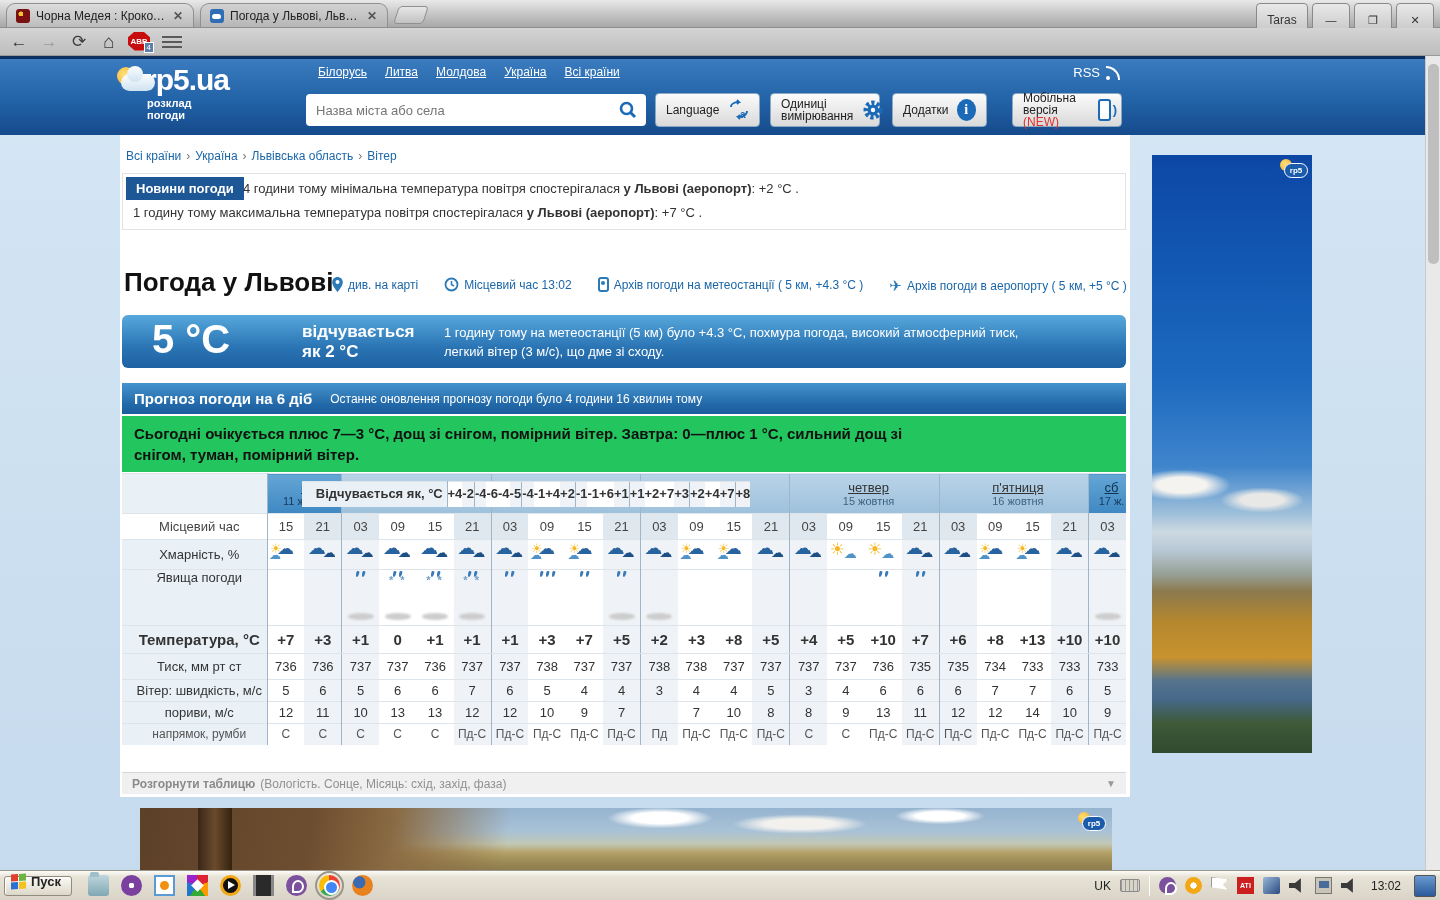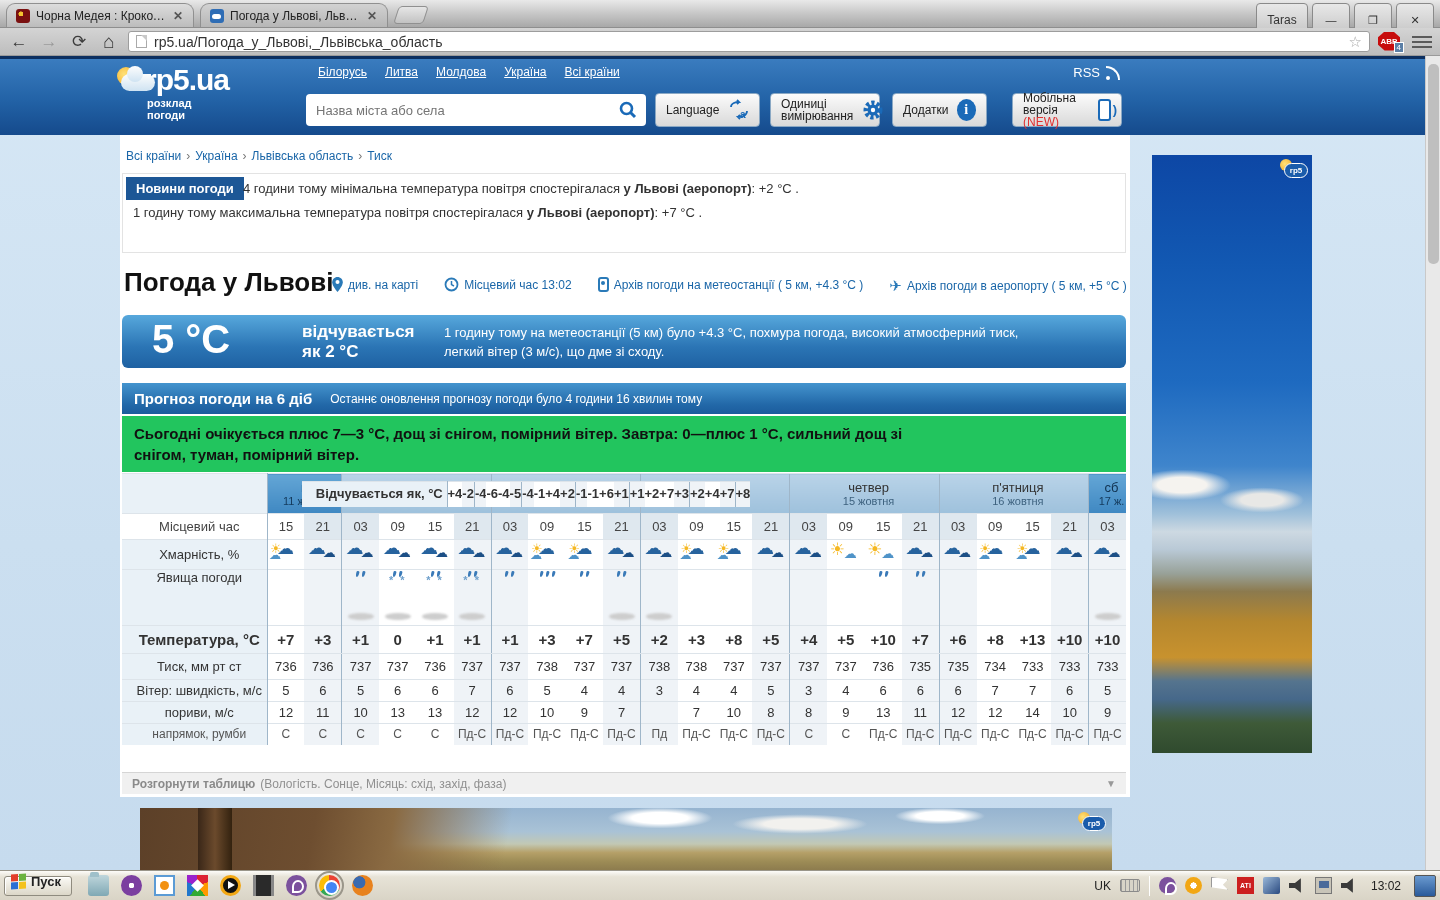--- a/index.html
+++ b/index.html
@@ -84,21 +84,21 @@
   .rssico { width:14px; height:14px; position:relative; }
   .rssico::before { content:""; position:absolute; left:0; bottom:0; width:4px; height:4px; border-radius:50%; background:#fff; }
   .rssico::after { content:""; position:absolute; left:0; bottom:0; width:12px; height:12px;
     border:2px solid #fff; border-left:none; border-bottom:none; border-radius:0 100% 0 0; }
 
   
   .content { position:absolute; left:120px; top:79px; width:1010px; height:662px; background:#fff; }
   .crumbs { position:absolute; left:6px; top:14px; font-size:12px; }
   .crumbs a { color:#1a66a8; text-decoration:none; }
   .crumbs .sep { color:#777; margin:0 5px; }
-  .newsbox { position:absolute; left:2px; top:38px; width:1004px; height:80px; border:1px solid #e3e3e3; background:#fff; }
+  .newsbox { position:absolute; left:2px; top:38px; width:1004px; height:57px; border:1px solid #e3e3e3; background:#fff; }
   .newsbadge { position:absolute; left:3px; top:3px; background:#1d5796; color:#fff; font-size:13px;
     font-weight:bold; padding:4px 10px; }
   .newsline { position:absolute; left:120px; top:7px; font-size:13px; color:#333; }
   .newsline2 { position:absolute; left:10px; top:31px; font-size:13px; color:#333; }
   .collapse { position:absolute; left:10px; top:60px; right:10px; font-size:12px; color:#a5a5a5; display:flex; align-items:center; gap:8px; }
   .collapse .rule { flex:1; border-top:1px solid #e0e0e0; }
   .collapse .arr { color:#999; font-size:10px; }
 
   .pgtitle { position:absolute; left:4px; top:132px; font-size:26px; font-weight:bold; color:#111; }
   .tlinks { position:absolute; left:212px; top:142px; display:flex; gap:26px; align-items:flex-start; }
@@ -122,21 +122,21 @@
     font-size:15px; font-weight:bold; color:#111; padding:7px 12px; line-height:21px; }
 
   
   table.fc { position:absolute; left:2px; top:338px; width:1004px; border-collapse:collapse; table-layout:fixed; }
   table.fc td { border-top:1px solid #dde4ea; font-size:13px; text-align:center; color:#333; overflow:hidden; }
   td.lbl { width:145px; background:#e9f1f7; color:#5a6b7a; font-size:12px; text-align:left; padding-left:10px;
     border-right:1px solid #9fb6c9; }
   td.gs { border-left:1px solid #9fb6c9; }
   td.day { height:40px; text-align:left; padding-left:8px; background:linear-gradient(180deg,#b9d3e8,#9ec1dc);
     color:#2e4d66; border-left:1px solid #9fb6c9; }
-  td.day .dn { font-size:13px; }
+  td.day .dn { font-size:13px;text-decoration:underline; }
   td.day .dd { font-size:11px; color:#3d617e; }
   td.day.hl { background:linear-gradient(180deg,#64a6d6,#3f88c2); color:#10314f; }
   td.day.hl .dd { color:#143a5c; }
   tr.hours td { height:26px; background:#fff; color:#444; }
   tr.hours td.n { background:#dfe8ef; }
   td.dayc { background:#fff; } td.nightc { background:#eff3f7; }
   tr.clouds td { height:30px; }
   tr.phen td { height:56px; vertical-align:top; }
   .phcell { height:52px; display:flex; flex-direction:column; justify-content:space-between; align-items:center; padding-top:1px; }
   tr.temp td { height:27px; font-weight:bold; font-size:15px; }
@@ -255,25 +255,20 @@
     <div class="wbtn">❐</div>
     <div class="wbtn">✕</div>
   </div>
 </div>
 
 <div class="navbar">
   <div class="navico">←</div>
   <div class="navico dim">→</div>
   <div class="navico">⟳</div>
   <div class="navico" style="font-size:19px">⌂</div>
-  <div class="urlbox">
-    <div class="pageico"></div>
-    <div class="urltext">rp5.ua/Погода_у_Львові,_Львівська_область</div>
-    <div class="star">☆</div>
-  </div>
   <div class="abp">
     <div class="abp-oct">ABP</div>
     <div class="abp-badge">4</div>
   </div>
   <div class="menuico">
       <i></i>
       <i></i>
       <i></i>
     </div>
 </div>
@@ -333,21 +328,21 @@
       <span class="two"><span>Мобільна</span><br><span>версія</span> <span class="newred">(NEW)</span></span>
       <span class="phoneico"></span>
     </div>
     <div class="rss">
       <span>RSS</span>
       <span class="rssico"></span>
     </div>
   </div>
 
   <div class="content">
-    <div class="crumbs" id="crumbs"><a href="#">Всі країни</a><span class="sep">›</span><a href="#">Україна</a><span class="sep">›</span><a href="#">Львівська область</a><span class="sep">›</span><a href="#">Тиск</a></div>
+    <div class="crumbs" id="crumbs"><a href="#">Всі країни</a><span class="sep">›</span><a href="#">Україна</a><span class="sep">›</span><a href="#">Львівська область</a><span class="sep">›</span><a href="#">Вітер</a></div>
 
     <div class="newsbox">
       <div class="newsbadge">Новини погоди</div>
       <div class="newsline">
         <span>4 години тому мінімальна температура повітря спостерігалася </span><b>у Львові (аеропорт)</b><span>: +2 °C .</span>
       </div>
       <div class="newsline2">
         <span>1 годину тому максимальна температура повітря спостерігалася </span><b>у Львові (аеропорт)</b><span>: +7 °C .</span>
       </div>
     </div>

